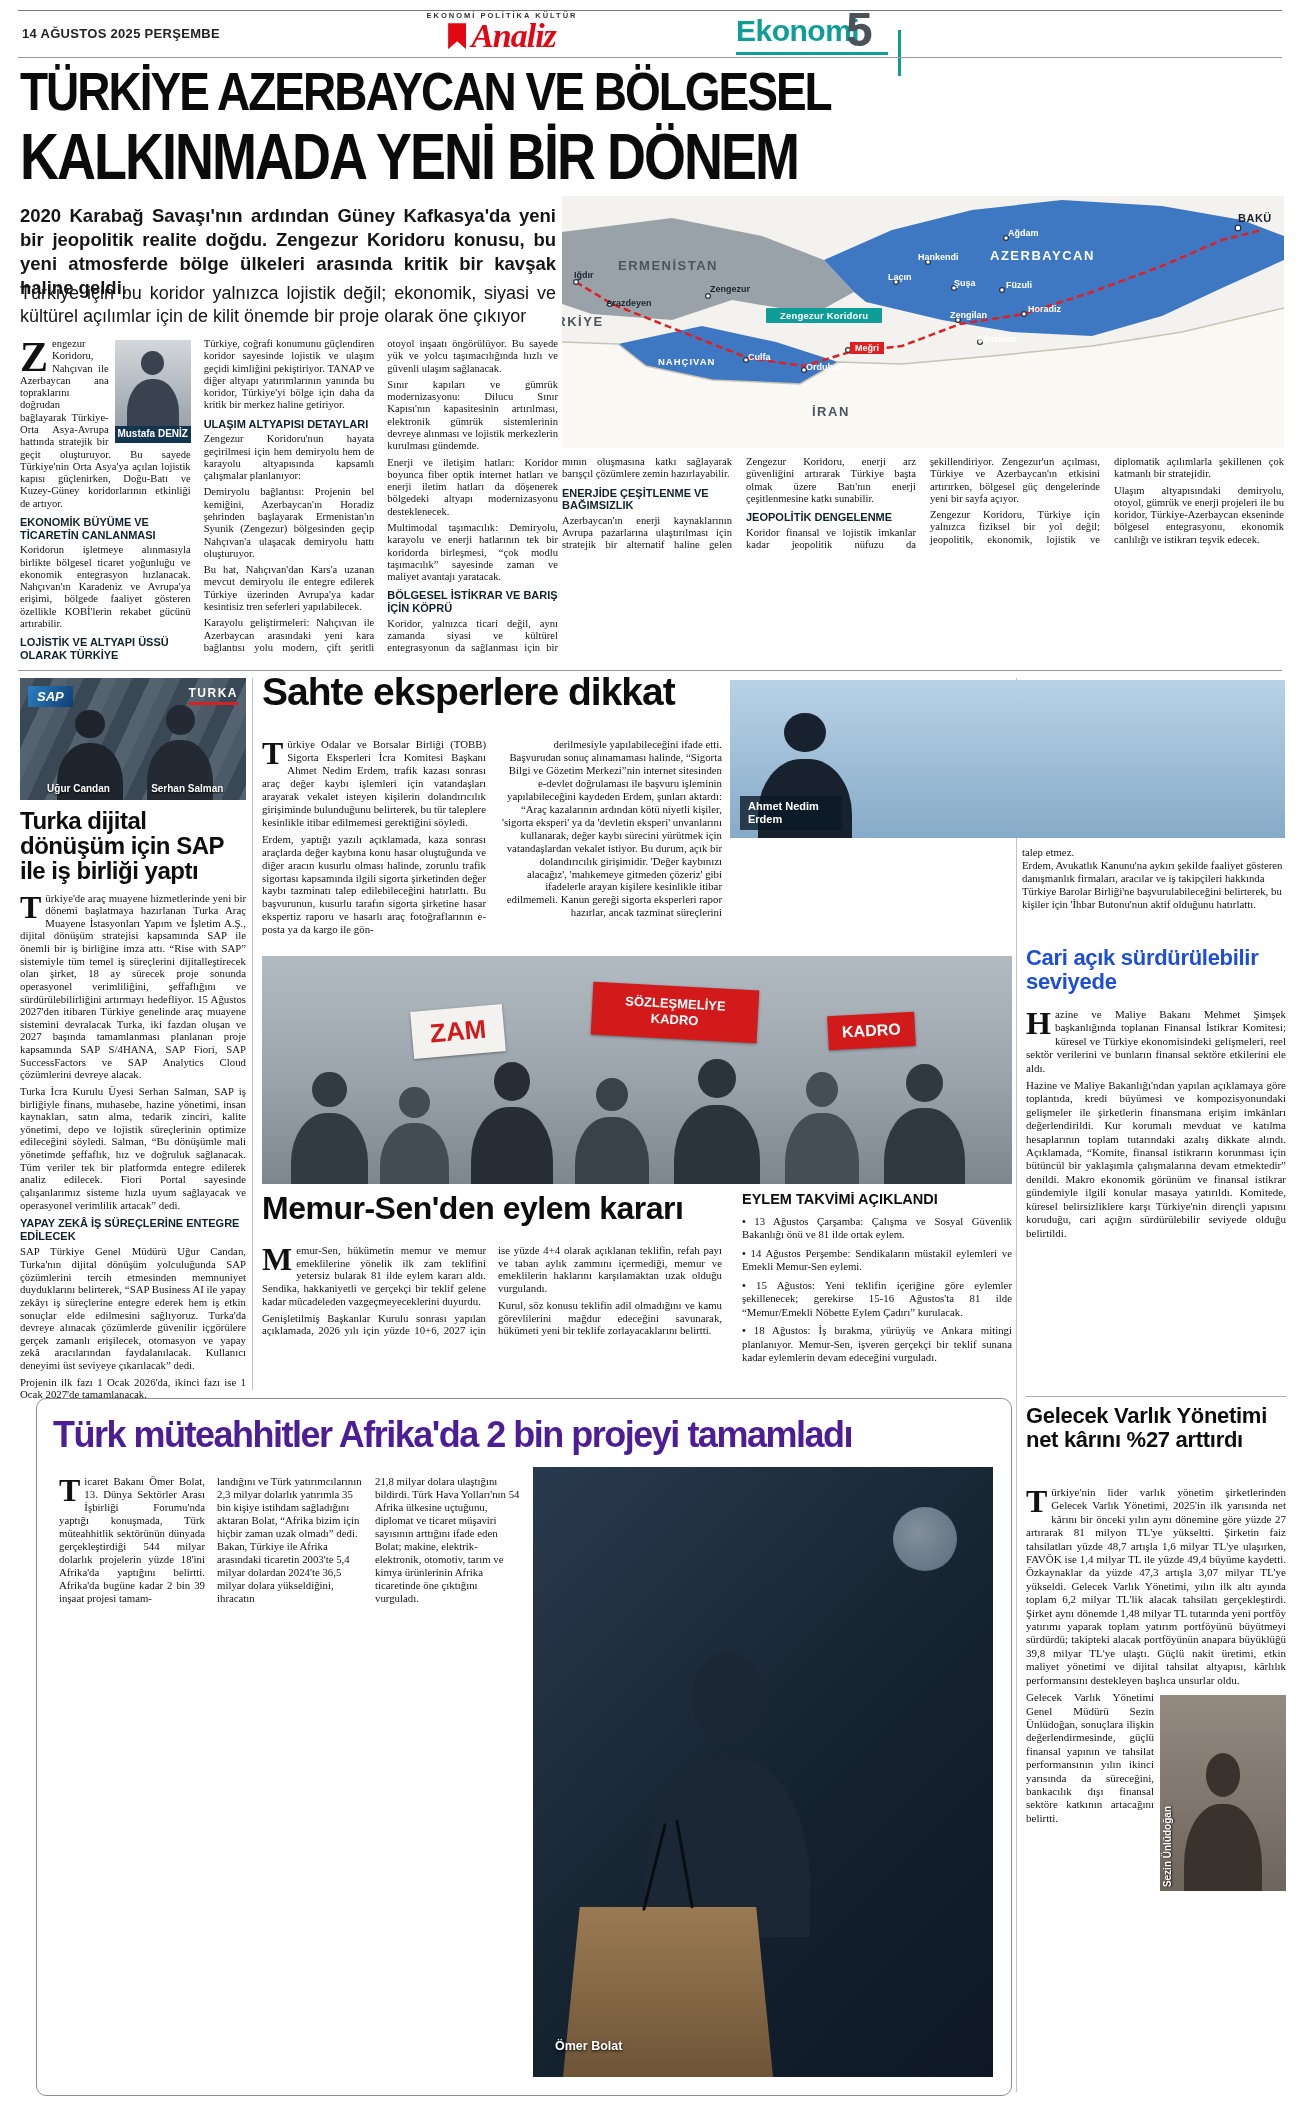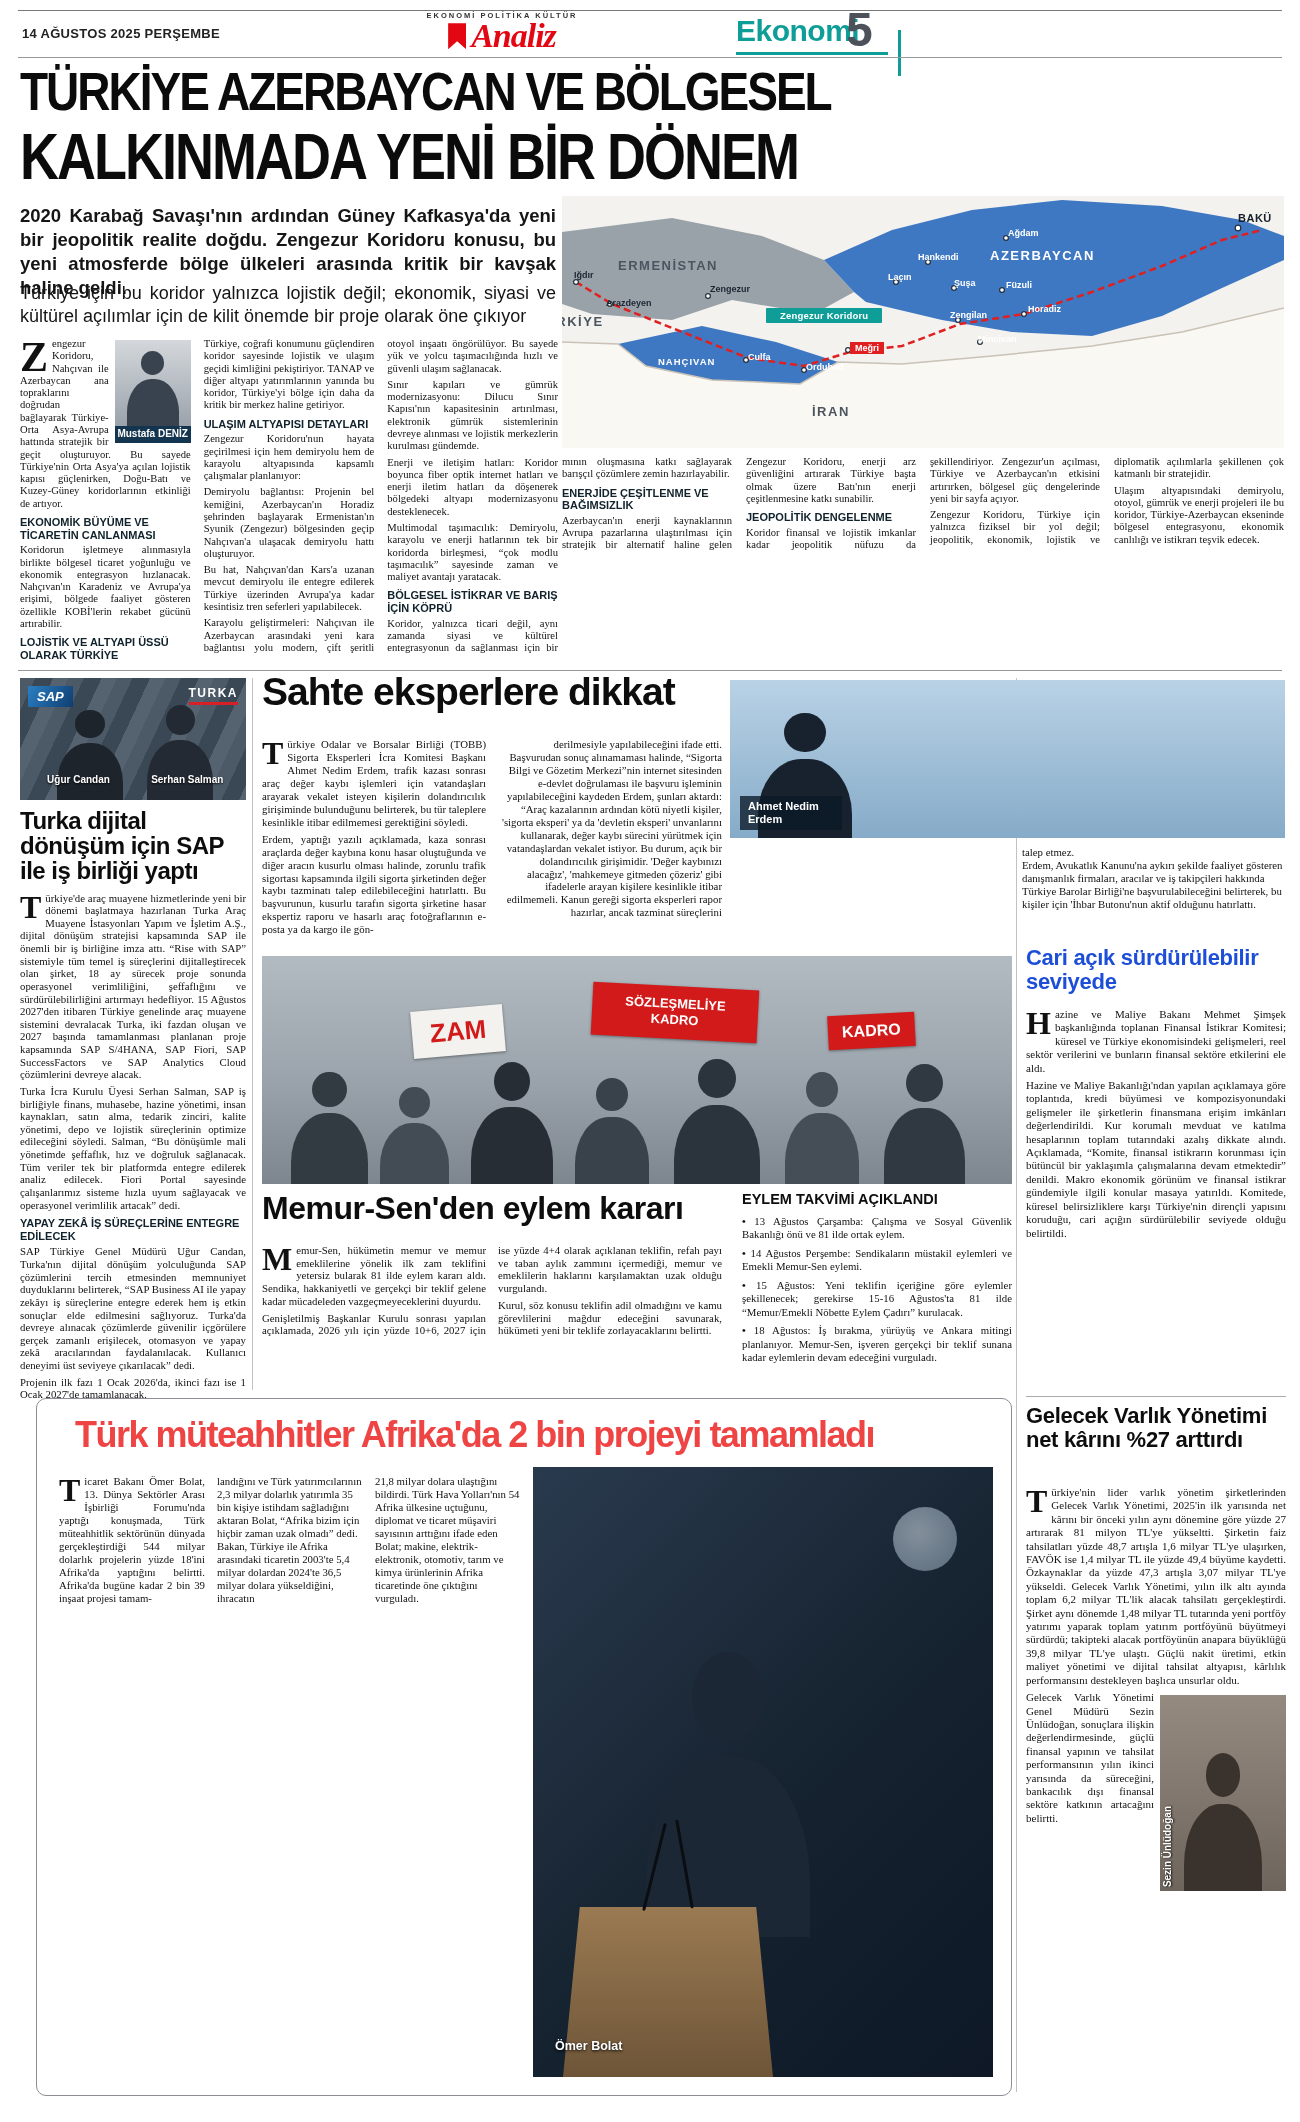--- a/index.html
+++ b/index.html
@@ -69,21 +69,21 @@
                  border-radius:46% 46% 6% 6%/70% 70% 0 0;background:currentColor;}
 
   
   .turka{position:absolute;left:20px;top:678px;width:226px;}
   .turka-photo{position:relative;height:122px;overflow:hidden;margin-bottom:8px;
                background:repeating-linear-gradient(115deg,#4c5a68 0 14px,#3a4754 14px 30px,#55626f 30px 44px);}
   .sap-logo{position:absolute;left:8px;top:8px;background:linear-gradient(120deg,#2b7fc3,#0f3e71);
             color:#fff;font:italic 800 13px "Liberation Sans",sans-serif;padding:3px 9px;}
   .turka-logo{position:absolute;right:8px;top:8px;color:#fff;font:800 12px "Liberation Sans",sans-serif;
               letter-spacing:1.5px;border-bottom:3px solid #d61f26;padding-bottom:2px;}
-  .sap-cap{position:absolute;bottom:15px;color:#fff;font:700 10px "Liberation Sans",sans-serif;text-shadow:0 1px 2px #000;}
+  .sap-cap{position:absolute;bottom:6px;color:#fff;font:700 10px "Liberation Sans",sans-serif;text-shadow:0 1px 2px #000;}
   .turka-headline{font:800 24px/1.05 "Liberation Sans",sans-serif;letter-spacing:-.5px;margin:2px 0 8px;color:#0d0d0d;}
   .turka-body{font-size:10.8px;line-height:1.17;height:556px;overflow:hidden;}
 
   
   .sahte-headline{position:absolute;left:262px;top:672px;width:462px;margin:0;
                   font:800 39px/1 "Liberation Sans",sans-serif;letter-spacing:-1px;color:#0d0d0d;}
   .sahte-col{position:absolute;top:738px;width:224px;height:212px;overflow:hidden;font-size:10.8px;line-height:1.2;}
   .sc1{left:262px;} .sc2{left:498px;text-align:right;}
   .sahte-col3{position:absolute;left:1022px;top:846px;width:263px;height:104px;overflow:hidden;font-size:10.8px;line-height:1.2;}
   .erdem-photo{position:absolute;left:730px;top:680px;width:555px;height:158px;overflow:hidden;
@@ -120,22 +120,22 @@
   .gelecek-headline{position:absolute;left:1026px;top:1404px;width:262px;margin:0;
                     font:800 22px/1.1 "Liberation Sans",sans-serif;letter-spacing:-.3px;color:#0d0d0d;}
   .gelecek-body{position:absolute;left:1026px;top:1486px;width:260px;height:606px;font-size:11px;line-height:1.22;overflow:hidden;}
   .unlu{float:right;width:126px;height:196px;margin:4px 0 4px 6px;position:relative;
         background:linear-gradient(#958a80,#6e655d);overflow:hidden;}
   .vcap{position:absolute;left:2px;bottom:4px;color:#fff;font:700 10px "Liberation Sans",sans-serif;
         writing-mode:vertical-rl;transform:rotate(180deg);text-shadow:0 1px 2px #000;}
 
   
   .afrika{position:absolute;left:36px;top:1398px;width:974px;height:696px;border:1.5px solid #8b8f94;border-radius:10px;}
-  .afrika-headline{position:absolute;left:38px;top:18px;width:930px;margin:0;
-                   font:800 36px/1 "Liberation Sans",sans-serif;letter-spacing:-1.5px;color:#ef4444;}
+  .afrika-headline{position:absolute;left:16px;top:18px;width:930px;margin:0;
+                   font:800 36px/1 "Liberation Sans",sans-serif;letter-spacing:-1.5px;color:#4c1d95;}
   .afrika-col{position:absolute;top:76px;width:146px;height:282px;overflow:hidden;font-size:10.8px;line-height:1.2;}
   .ac1{left:22px;} .ac2{left:180px;} .ac3{left:338px;}
   .bolat{position:absolute;left:496px;top:68px;width:460px;height:610px;overflow:hidden;
          background:linear-gradient(135deg,#2a3a4e 0%,#15222f 55%,#0e1826 100%);}
   .podium{position:absolute;left:30px;bottom:0;width:210px;height:170px;
           background:linear-gradient(#9a7a52,#6e5538);clip-path:polygon(8% 0,92% 0,100% 100%,0 100%);}
   .mic{position:absolute;width:3px;height:90px;background:#0a0d11;border-radius:2px;}
   .emblem{position:absolute;right:36px;top:40px;width:64px;height:64px;border-radius:50%;
           background:radial-gradient(circle at 40% 40%,#d9e4ee,#8fa5b8);opacity:.55;}
   .bolat-cap{position:absolute;left:22px;bottom:24px;color:#fff;font:700 12.5px "Liberation Sans",sans-serif;

